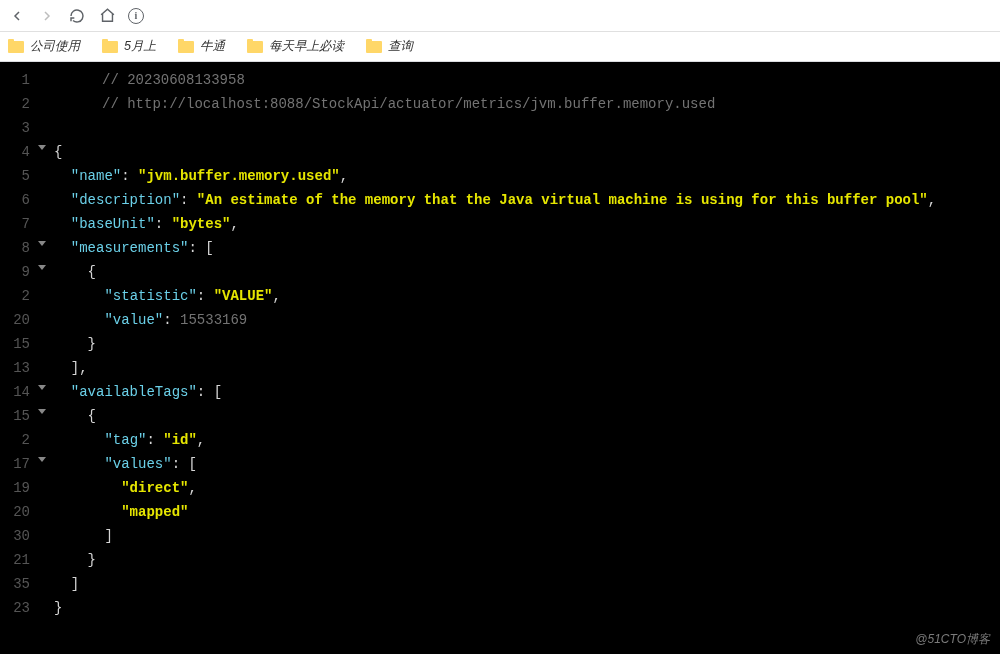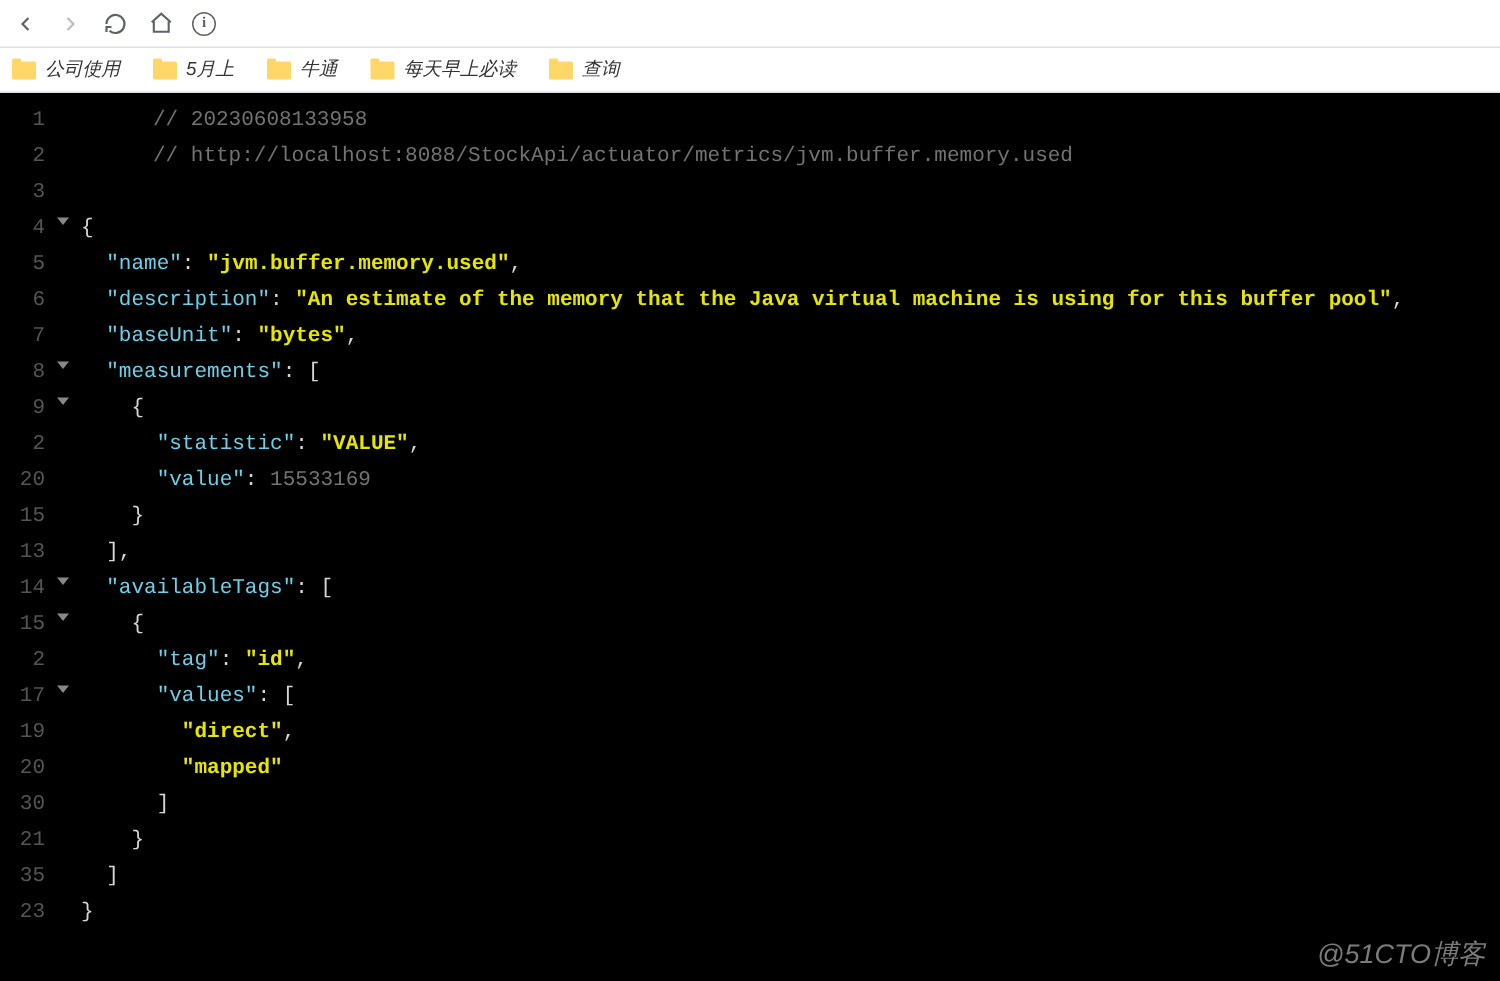--- a/index.html
+++ b/index.html
@@ -25,21 +25,21 @@
   .code-area { background:#000; width:1000px; height:592px; display:flex; font-family:Consolas,"Courier New",monospace; font-size:14px; line-height:24px; }
   .gutter { width:34px; padding-top:6px; text-align:right; color:#555; user-select:none; position:relative; }
   .gutter .ln { padding-right:4px; position:relative; height:24px; }
   .fold { position:absolute; right:-12px; top:5px; width:0; height:0; border-top:5px solid #888; border-left:4px solid transparent; border-right:4px solid transparent; }
   .code { padding:6px 0 0 20px; white-space:pre; color:#d6d6d6; }
   .c-comment { color:#737373;margin-left:48px; }
   .c-brace { color:#d6d6d6; }
   .c-key { color:#6bd0e8; }
   .c-str { color:#e6e600; font-weight:bold; }
   .c-num { color:#737373; }
-  .watermark { position:absolute; bottom:6px; right:10px; color:#7b7b7b; font-size:18px; font-style:italic; }
+  .watermark { position:absolute; bottom:6px; right:10px; color:#7b7b7b; font-size:12px; font-style:italic; }
 </style>
 </head>
 <body>
 
 <div class="browser-toolbar">
   <div class="nav-btn">
     <svg width="16" height="16" viewBox="0 0 24 24" fill="none" stroke="currentColor" stroke-width="2.2">
         <path d="M15 18l-6-6 6-6"></path>
       </svg>
   </div>

